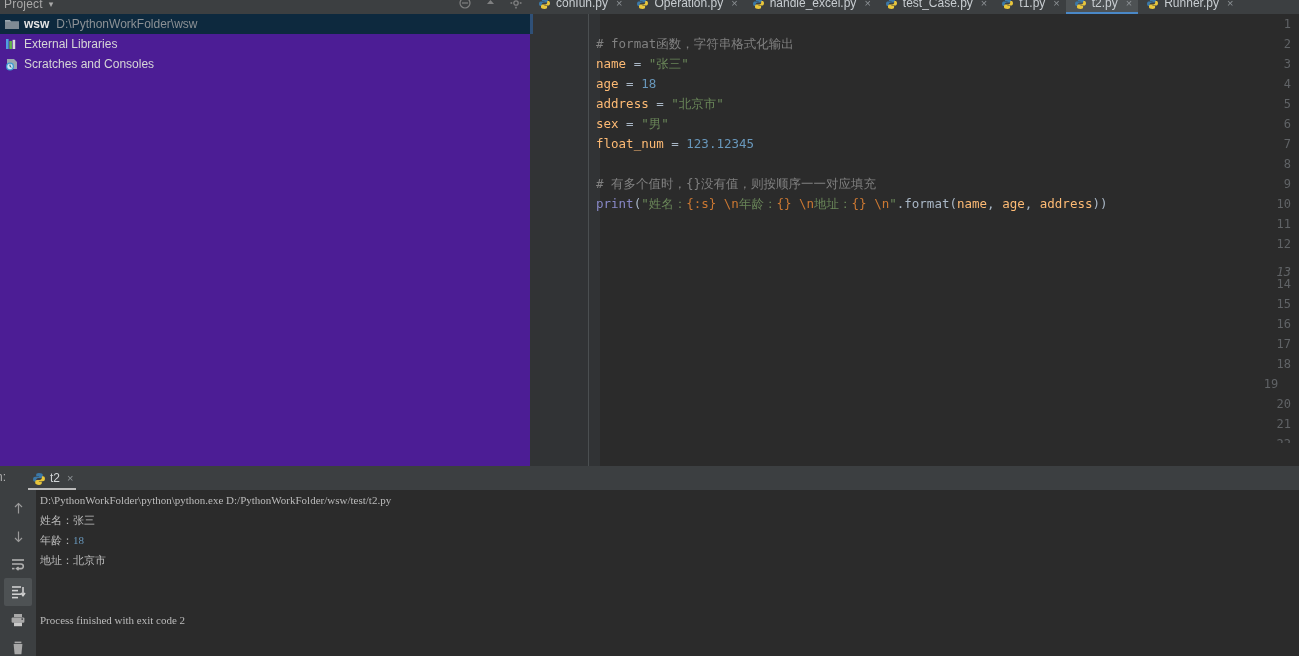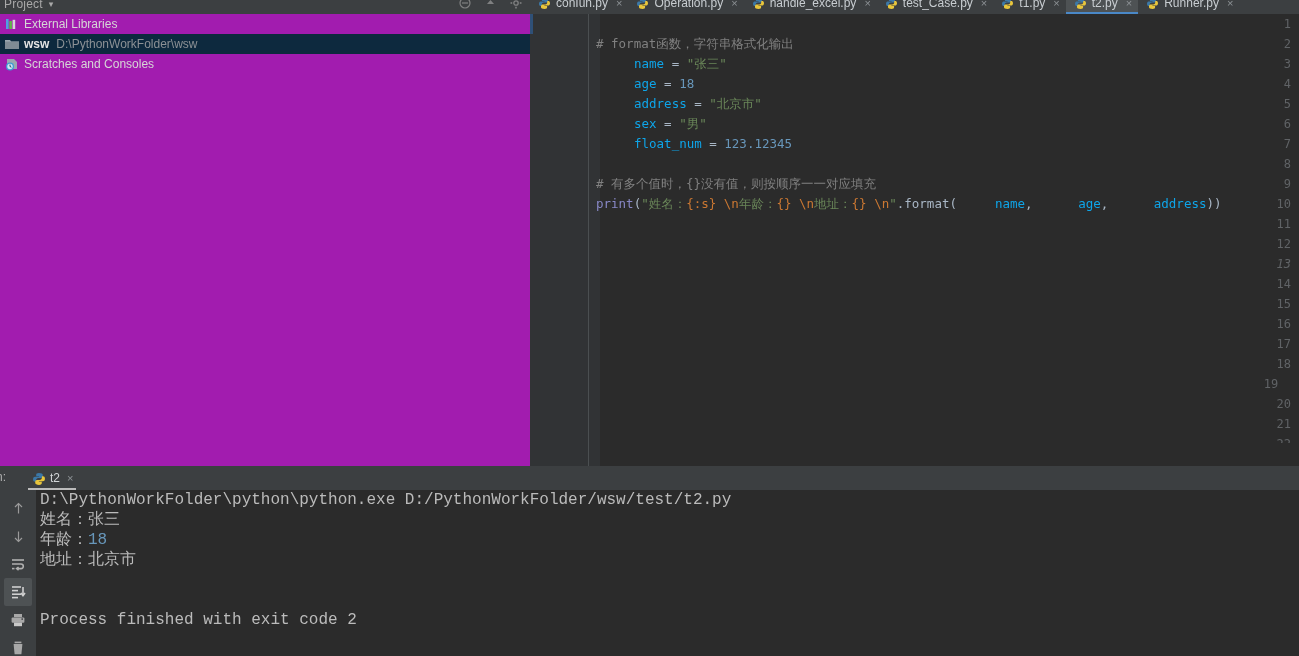--- a/index.html
+++ b/index.html
@@ -18,21 +18,21 @@
   }
 
   
   #app { position: absolute; inset: 0; }
 
   
   #project-panel {
     position: absolute;
     left: 0; top: 0;
     width: 530px; height: 466px;
-    background: #a21caf;
+    background: #4c1d95;
     overflow: hidden;
   }
   #project-header {
     position: absolute;
     left: 0; top: -6px;
     width: 530px; height: 20px;
     background: #3c3f41;
     display: flex;
     align-items: center;
     padding-left: 4px;
@@ -179,21 +179,21 @@
     position: absolute;
     left: 66px; top: 0;
     right: 0;
     font-family: "DejaVu Sans Mono", monospace;
     font-size: 12.5px;
     line-height: 20px;
     white-space: pre;
   }
   .cline { height: 20px; line-height: 20px; }
   .tok-com  { color: #808080; margin-top: 48px; }
-  .tok-var  { color: #0ea5e9; margin-left: 38px; }
+  .tok-var  { color: #fdba74; }
   .tok-op   { color: #a9b7c6; }
   .tok-str  { color: #6a8759; }
   .tok-num  { color: #6897bb; }
   .tok-fn   { color: #8888c6; }
   .tok-esc  { color: #cc7832; }
   .tok-brace{ color: #cc7832; }
 
   
   #splitter {
     position: absolute;
@@ -251,22 +251,22 @@
   #console-divider {
     position: absolute;
     left: 36px; top: 0;
     width: 1px; height: 166px;
     background: #2b2b2b;
   }
   #console-out {
     position: absolute;
     left: 40px; top: 0;
     right: 0;
-    font-family: Liberation Mono, monospace;
-    font-size: 16px;
+    font-family: Liberation Serif, serif;
+    font-size: 11px;
     line-height: 20px;
     color: #bbbbbb;
     white-space: pre;
   }
   .oline { height: 20px; line-height: 20px; }
   .out-num { color: #6897bb; }
 </style>
 </head>
 <body>
 
@@ -299,40 +299,40 @@
             <line x1="6" y1="9.8" x2="6" y2="11.5"></line>
             <line x1="0.5" y1="6" x2="2.2" y2="6"></line>
             <line x1="9.8" y1="6" x2="11.5" y2="6"></line>
           </g>
         </svg>
       </span>
     </div>
 
     <div id="project-tree">
 
+      <div class="tree-row selected">
+        <span class="tree-ico">
+          <svg width="16" height="16" viewBox="0 0 16 16">
+            <path d="M1 4h5l1.2 1.5H15V13H1z" fill="#9aa7b0"></path>
+            <path d="M1 5.6h14V13H1z" fill="#7f8b94"></path>
+          </svg>
+        </span>
+        <span class="tree-label bold">wsw</span>
+        <span class="tree-sub">D:\PythonWorkFolder\wsw</span>
+      </div>
+
       <div class="tree-row">
         <span class="tree-ico">
           <svg width="16" height="16" viewBox="0 0 16 16">
             <rect x="2" y="3" width="2.6" height="10" fill="#4f9fe0"></rect>
             <rect x="5.3" y="5" width="2.6" height="8" fill="#62b54a"></rect>
             <rect x="8.6" y="3.8" width="2.6" height="9.2" fill="#d8d8d8"></rect>
           </svg>
         </span>
         <span class="tree-label">External Libraries</span>
-      </div>
-
-      <div class="tree-row selected">
-        <span class="tree-ico">
-          <svg width="16" height="16" viewBox="0 0 16 16">
-            <path d="M1 4h5l1.2 1.5H15V13H1z" fill="#9aa7b0"></path>
-            <path d="M1 5.6h14V13H1z" fill="#7f8b94"></path>
-          </svg>
-        </span>
-        <span class="tree-label bold">wsw</span>
-        <span class="tree-sub">D:\PythonWorkFolder\wsw</span>
       </div>
 
       <div class="tree-row">
         <span class="tree-ico">
           <svg width="16" height="16" viewBox="0 0 16 16">
             <path d="M3 3h7l3 3v7H3z" fill="#9aa7b0"></path>
             <circle cx="6" cy="10.5" r="4" fill="#3d9bd4"></circle>
             <circle cx="6" cy="10.5" r="2.7" fill="#cfe6f5"></circle>
             <line x1="6" y1="8.6" x2="6" y2="10.5" stroke="#274a63" stroke-width="1"></line>
             <line x1="6" y1="10.5" x2="7.4" y2="11.2" stroke="#274a63" stroke-width="1"></line>
@@ -437,21 +437,21 @@
         <div class="lnum" style="top: 40px;">3</div>
         <div class="lnum" style="top: 60px;">4</div>
         <div class="lnum" style="top: 80px;">5</div>
         <div class="lnum" style="top: 100px;">6</div>
         <div class="lnum" style="top: 120px;">7</div>
         <div class="lnum" style="top: 140px;">8</div>
         <div class="lnum" style="top: 160px;">9</div>
         <div class="lnum" style="top: 180px;">10</div>
         <div class="lnum" style="top: 200px;">11</div>
         <div class="lnum" style="top: 220px;">12</div>
-        <div class="lnum" style="top: 240px; font-style: italic;">13</div>
+        <div class="lnum" style="top: 248px; font-style: italic;">13</div>
         <div class="lnum" style="top: 260px;">14</div>
         <div class="lnum" style="top: 280px;">15</div>
         <div class="lnum" style="top: 300px;">16</div>
         <div class="lnum" style="top: 320px;">17</div>
         <div class="lnum" style="top: 340px;">18</div>
         <div class="lnum" style="top: 360px; text-align: center;">19</div>
         <div class="lnum" style="top: 380px;">20</div>
         <div class="lnum" style="top: 400px;">21</div>
         <div class="lnum" style="top: 420px; overflow: hidden; height: 9px;">22</div>
       </div>

